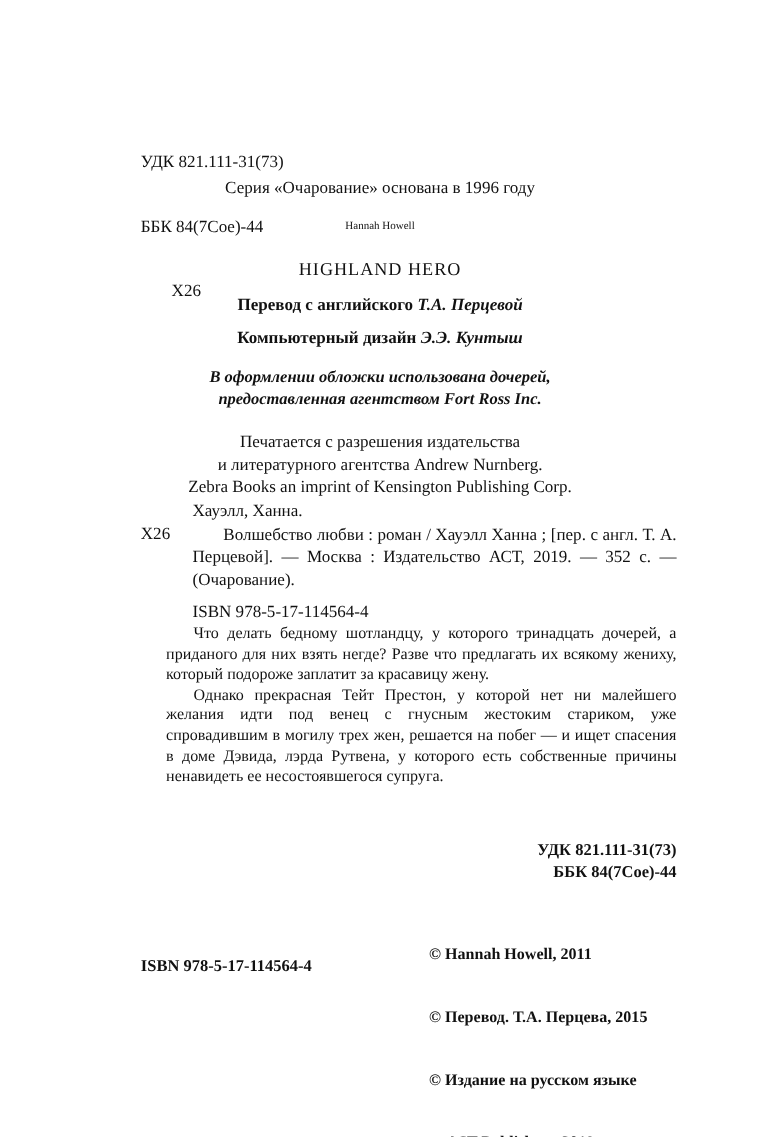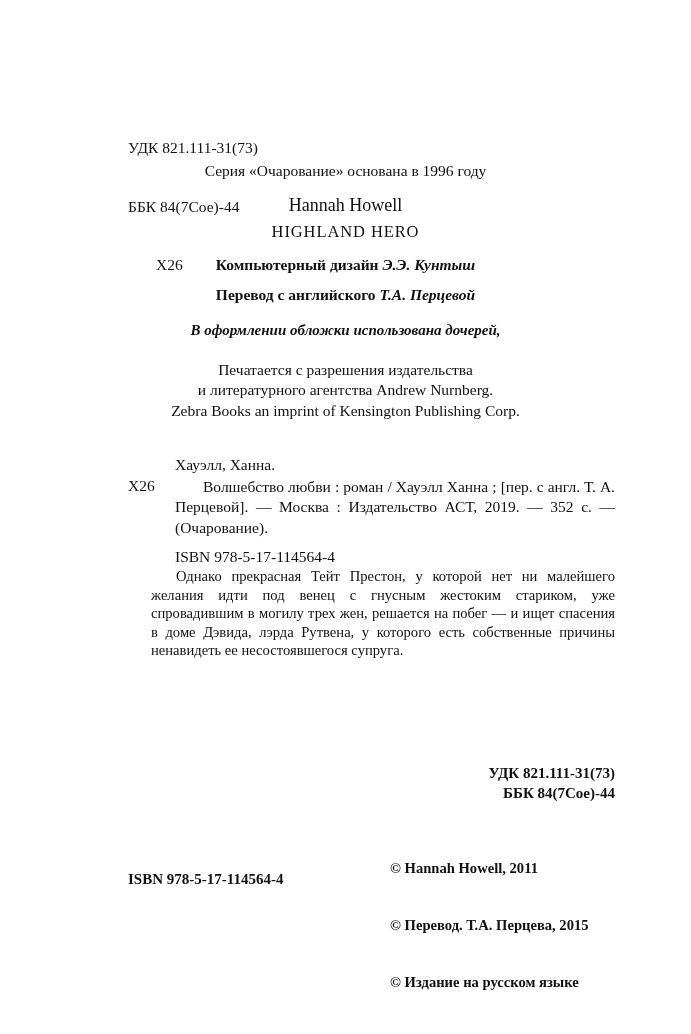--- a/index.html
+++ b/index.html
@@ -46,23 +46,23 @@
     text-align: center;
   }
   .front .line { display: block; }
 
   .series {
     font-size: 15.5px;
     line-height: 19px;
     margin-bottom: 16px;
   }
   .author-en {
-    font-size: 18px;
-    line-height: 19px;
-    margin-bottom: 6px;
+    font-size: 10px;
+    line-height: 19px;
+    margin-bottom: 19px;
   }
   .title-en {
     font-size: 16.5px;
     line-height: 21px;
     letter-spacing: 0.9px;
     margin-bottom: 13px;
   }
   .credit {
     font-size: 15.5px;
     line-height: 19px;
@@ -184,44 +184,46 @@
   </div>
 
   <div class="front">
 
     <span class="line series">Серия «Очарование» основана в 1996 году</span>
 
     <span class="line author-en">Hannah Howell</span>
 
     <span class="line title-en">HIGHLAND HERO</span>
 
+    <span class="line credit"><span>Перевод с английского </span><span class="nm">Т.А. Перцевой</span></span>
+
     <span class="line credit"><span>Компьютерный дизайн </span><span class="nm">Э.Э. Кунтыш</span></span>
-
-    <span class="line credit"><span>Перевод с английского </span><span class="nm">Т.А. Перцевой</span></span>
 
     <span class="line cover-note">
       <span class="line">В оформлении обложки использована дочерей,</span>
+      <span class="line">предоставленная агентством Fort Ross Inc.</span>
     </span>
 
     <span class="line permission">
       <span class="line">Печатается с разрешения издательства</span>
       <span class="line">и литературного агентства Andrew Nurnberg.</span>
       <span class="line">Zebra Books an imprint of Kensington Publishing Corp.</span>
     </span>
 
   </div>
 
   <div class="biblio">
     <span class="shelf">X26</span>
     <span class="head">Хауэлл,  Ханна.</span>
     <span class="desc">Волшебство любви : роман / Хауэлл Ханна ; [пер. с англ. Т. А. Перцевой]. — Москва : Издательство АСТ, 2019. — 352 с. — (Очарование).</span>
     <span class="isbn-inner">ISBN 978-5-17-114564-4</span>
   </div>
 
   <div class="annotation">
+    <p>Что делать бедному шотландцу, у которого тринадцать дочерей, а приданого для них взять негде? Разве что предлагать их всякому жениху, который подороже заплатит за красавицу жену.</p>
     <p>Однако прекрасная Тейт Престон, у которой нет ни малейшего желания идти под венец с гнусным жестоким стариком, уже спровадившим в могилу трех жен, решается на побег — и ищет спасения в доме Дэвида, лэрда Рутвена, у которого есть собственные причины ненавидеть ее несостоявшегося супруга.</p>
   </div>
 
   <div class="codes-bottom">
     <span class="code-line">УДК 821.111-31(73)</span>
     <span class="code-line">ББК 84(7Сое)-44</span>
   </div>
 
   <div class="copyright">
     <span class="cline">© Hannah Howell, 2011</span>

